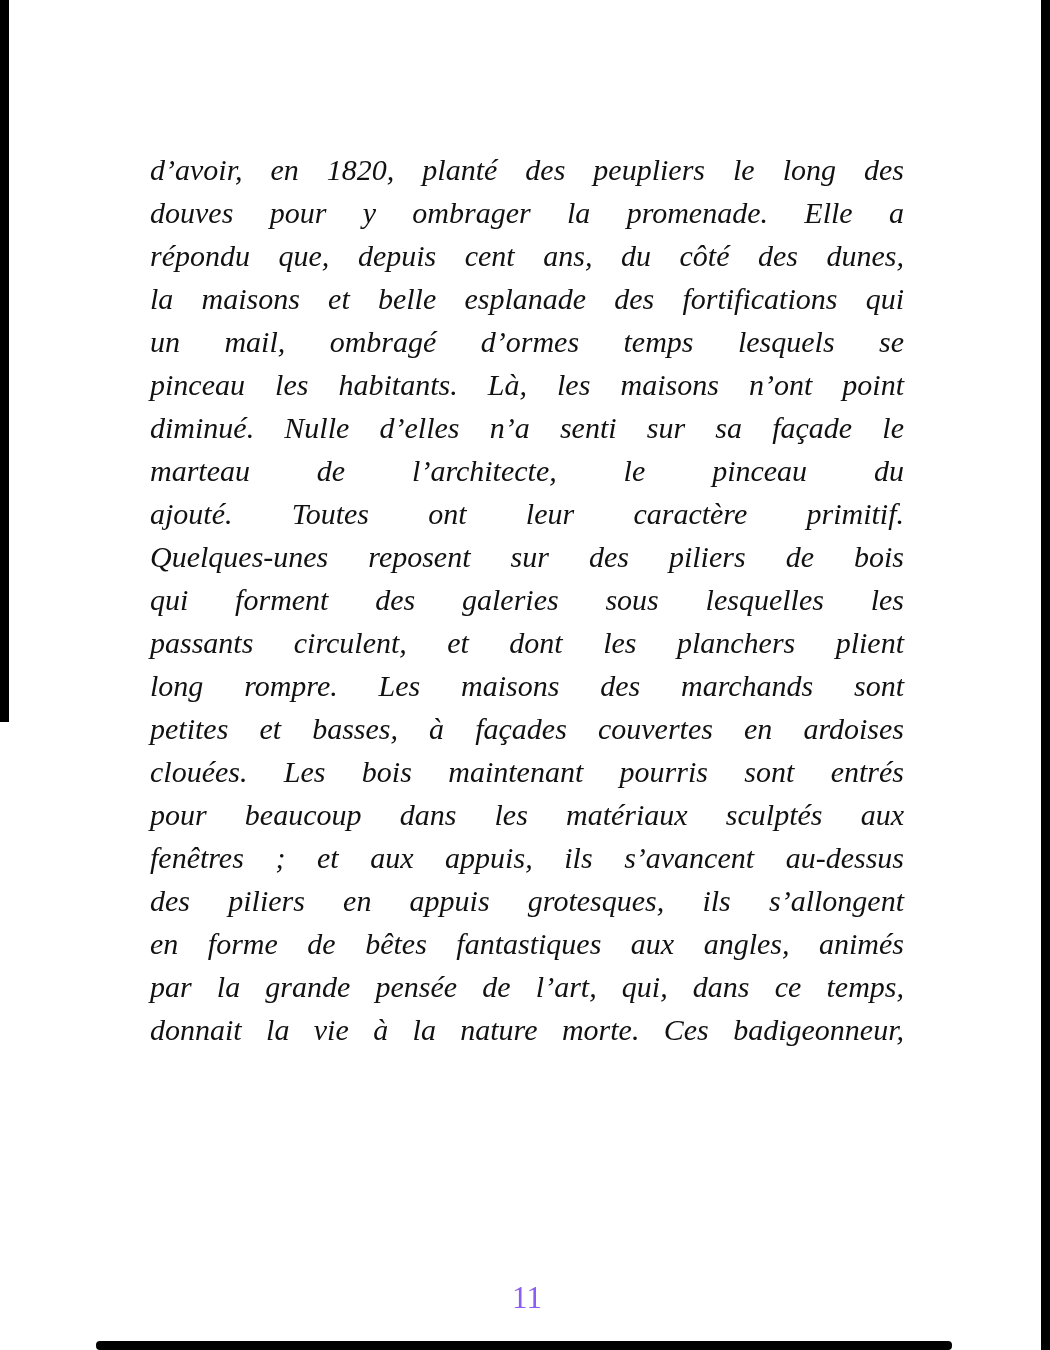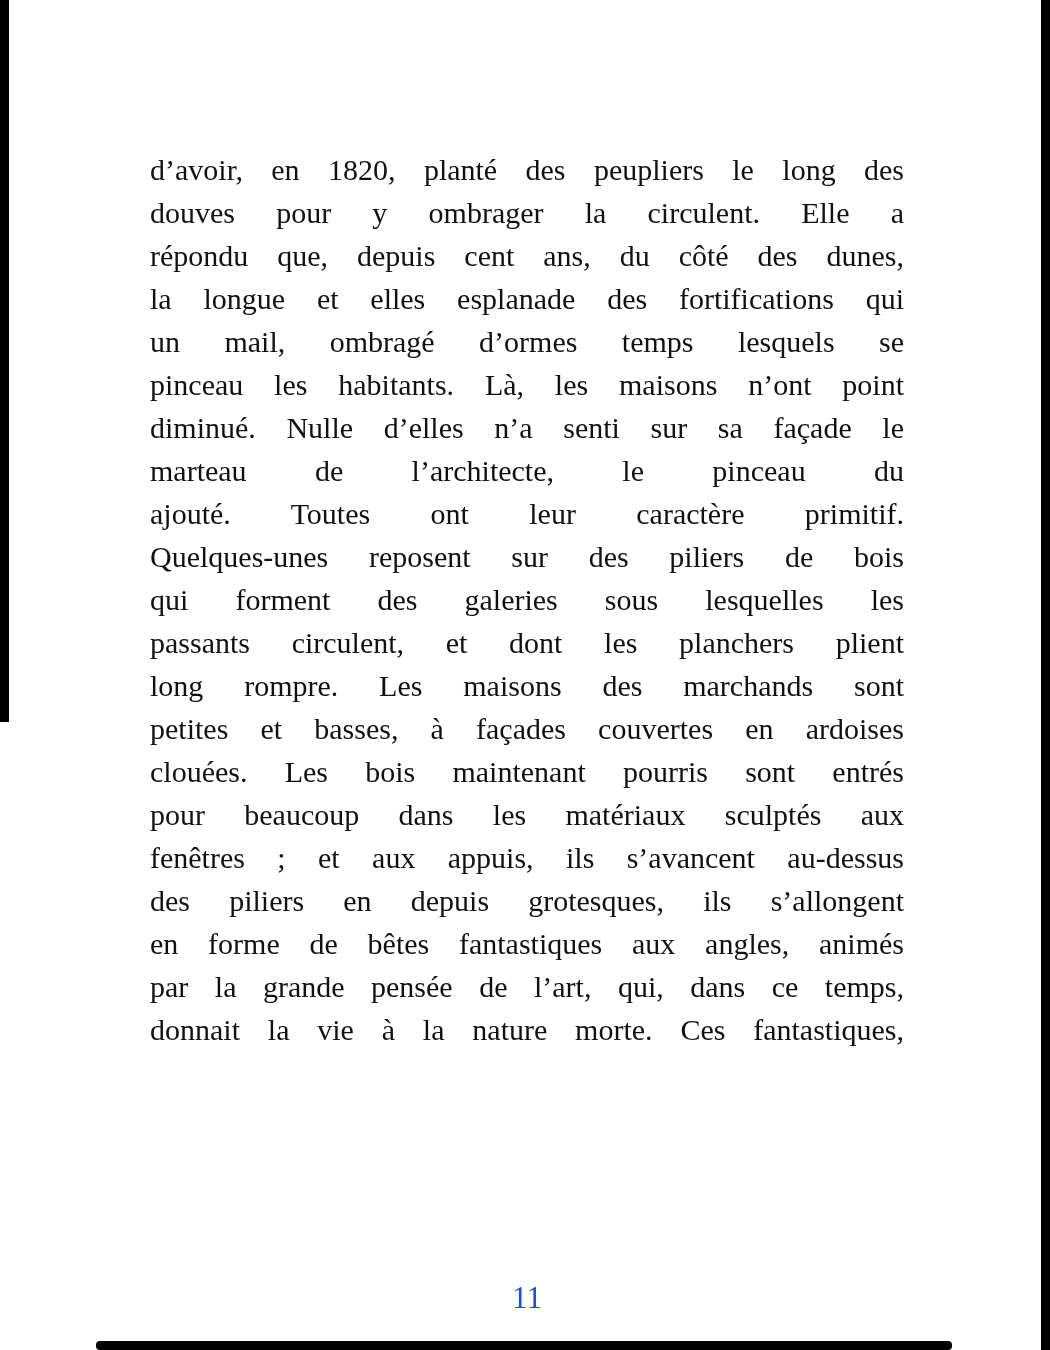--- a/index.html
+++ b/index.html
@@ -38,60 +38,61 @@
     border-radius: 4px;
   }
   .text-block {
     position: absolute;
     left: 150px;
     top: 148px;
     width: 754px;
     color: #111111;
     font-size: 30px;
     line-height: 43px;
+    font-style: italic;
   }
   .line {
     text-align: justify;
     text-align-last: justify;
     white-space: normal;
   }
   .page-number {
     position: absolute;
     left: 150px;
     top: 1280px;
     width: 754px;
     text-align: center;
-    color: #1d4ed8;
+    color: #8b5cf6;
     font-size: 31px;
   }
 </style>
 </head>
 <body>
 
 <div class="scan-bar" id="edge-left"></div>
 <div class="scan-bar" id="edge-right"></div>
 <div class="scan-bar" id="edge-bottom"></div>
 
 <div class="text-block" id="body-text">
     <div class="line">d’avoir, en 1820, planté des peupliers le long des</div>
-    <div class="line">douves pour y ombrager la circulent. Elle a</div>
+    <div class="line">douves pour y ombrager la promenade. Elle a</div>
     <div class="line">répondu que, depuis cent ans, du côté des dunes,</div>
-    <div class="line">la longue et elles esplanade des fortifications qui</div>
+    <div class="line">la maisons et belle esplanade des fortifications qui</div>
     <div class="line">un mail, ombragé d’ormes temps lesquels se</div>
     <div class="line">pinceau les habitants. Là, les maisons n’ont point</div>
     <div class="line">diminué. Nulle d’elles n’a senti sur sa façade le</div>
     <div class="line">marteau de l’architecte, le pinceau du</div>
     <div class="line">ajouté. Toutes ont leur caractère primitif.</div>
     <div class="line">Quelques-unes reposent sur des piliers de bois</div>
     <div class="line">qui forment des galeries sous lesquelles les</div>
     <div class="line">passants circulent, et dont les planchers plient</div>
     <div class="line">long rompre. Les maisons des marchands sont</div>
     <div class="line">petites et basses, à façades couvertes en ardoises</div>
     <div class="line">clouées. Les bois maintenant pourris sont entrés</div>
     <div class="line">pour beaucoup dans les matériaux sculptés aux</div>
     <div class="line">fenêtres ; et aux appuis, ils s’avancent au-dessus</div>
-    <div class="line">des piliers en depuis grotesques, ils s’allongent</div>
+    <div class="line">des piliers en appuis grotesques, ils s’allongent</div>
     <div class="line">en forme de bêtes fantastiques aux angles, animés</div>
     <div class="line">par la grande pensée de l’art, qui, dans ce temps,</div>
-    <div class="line">donnait la vie à la nature morte. Ces fantastiques,</div>
+    <div class="line">donnait la vie à la nature morte. Ces badigeonneur,</div>
   </div>
 
 <div class="page-number">11</div>
 
 </body></html>

